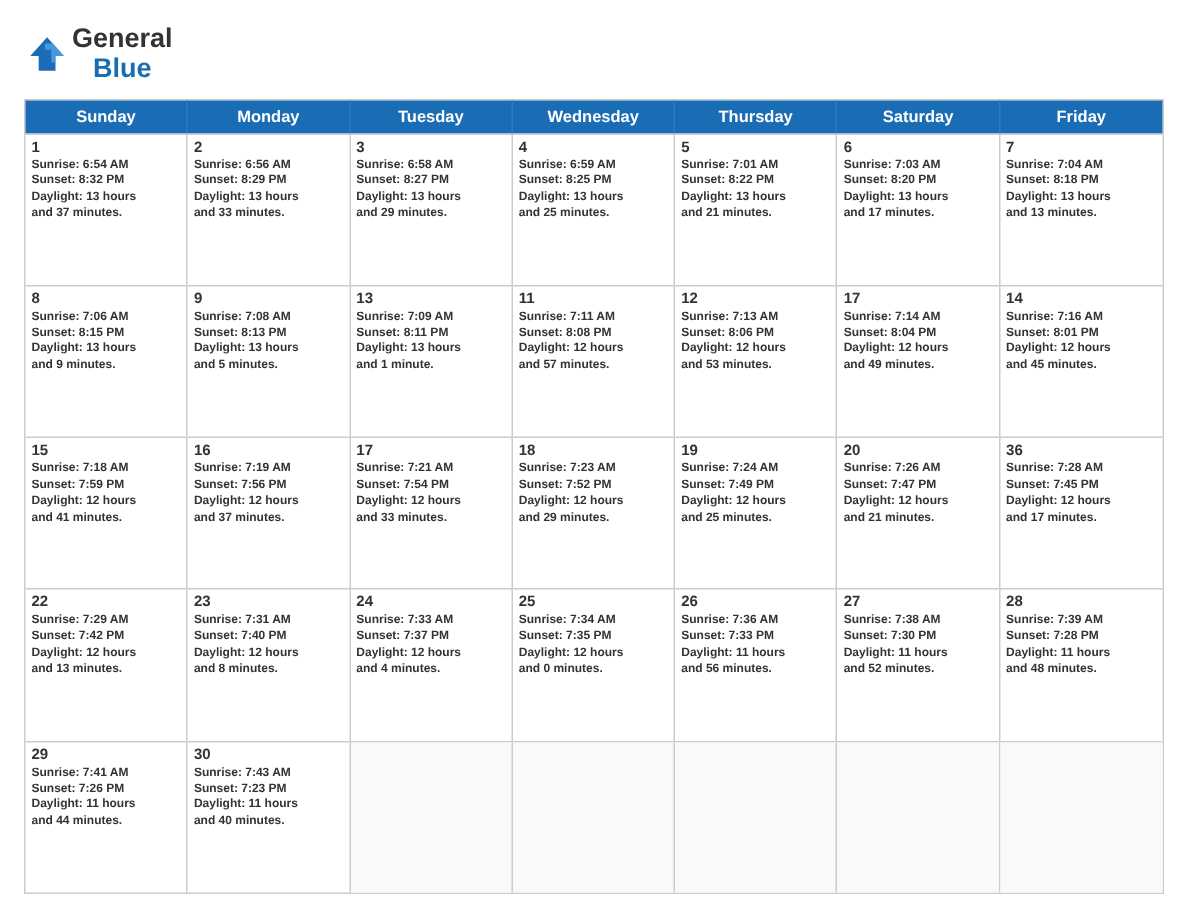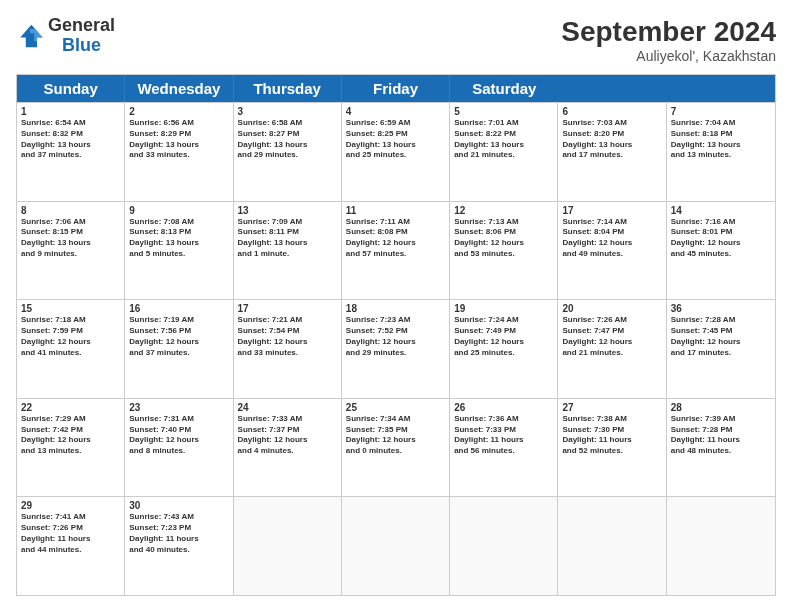--- a/index.html
+++ b/index.html
@@ -57,21 +57,21 @@
       border: 1px solid #ccc;
     }
     .cal-header {
       display: grid;
       grid-template-columns: repeat(7, 1fr);
       background: #1a6cb5;
     }
     .cal-header-cell {
       color: #fff;
       font-weight: bold;
-      font-size: 15px;
+      font-size: 11px;
       padding: 5px 4px;
       text-align: center;
       border-right: 1px solid #2a7cc5;
     }
     .cal-header-cell:last-child { border-right: none; }
     .cal-body {
       flex: 1;
       display: flex;
       flex-direction: column;
     }
@@ -112,33 +112,31 @@
     <div class="logo">
       <svg class="logo-icon" viewBox="0 0 40 40">
         <polygon points="22,4 38,22 30,22 30,36 14,36 14,22 6,22" fill="#1a6cb5"></polygon>
         <polygon points="28,10 38,22 30,22 30,28 26,28 26,16 20,16 20,10" fill="#5aabee" opacity="0.7"></polygon>
       </svg>
       <div class="logo-text">
         <div>General</div>
         <div style="color:#1a6cb5;text-align:center;">Blue</div>
       </div>
     </div>
-    <div class="title-block">
-      <div class="main-title">September 2024</div>
-      <div class="subtitle">Auliyekol', Kazakhstan</div>
-    </div>
   </div>
 
   <div class="calendar">
     <div class="cal-header" id="cal-header">
         <div class="cal-header-cell">Sunday</div>
+        <div class="cal-header-cell">Monday</div>
+        <div class="cal-header-cell">Tuesday</div>
         <div class="cal-header-cell">Wednesday</div>
         <div class="cal-header-cell">Thursday</div>
+        <div class="cal-header-cell">Saturday</div>
         <div class="cal-header-cell">Friday</div>
-        <div class="cal-header-cell">Saturday</div>
       </div>
     <div class="cal-body" id="cal-body">
         <div class="cal-row">
           <div class="cal-cell">
             <span class="day-num">1</span>
             <div class="cell-text">Sunrise: 6:54 AM<br>Sunset: 8:32 PM<br>Daylight: 13 hours<br>and 37 minutes.</div>
           </div>
           <div class="cal-cell">
             <span class="day-num">2</span>
             <div class="cell-text">Sunrise: 6:56 AM<br>Sunset: 8:29 PM<br>Daylight: 13 hours<br>and 33 minutes.</div>

